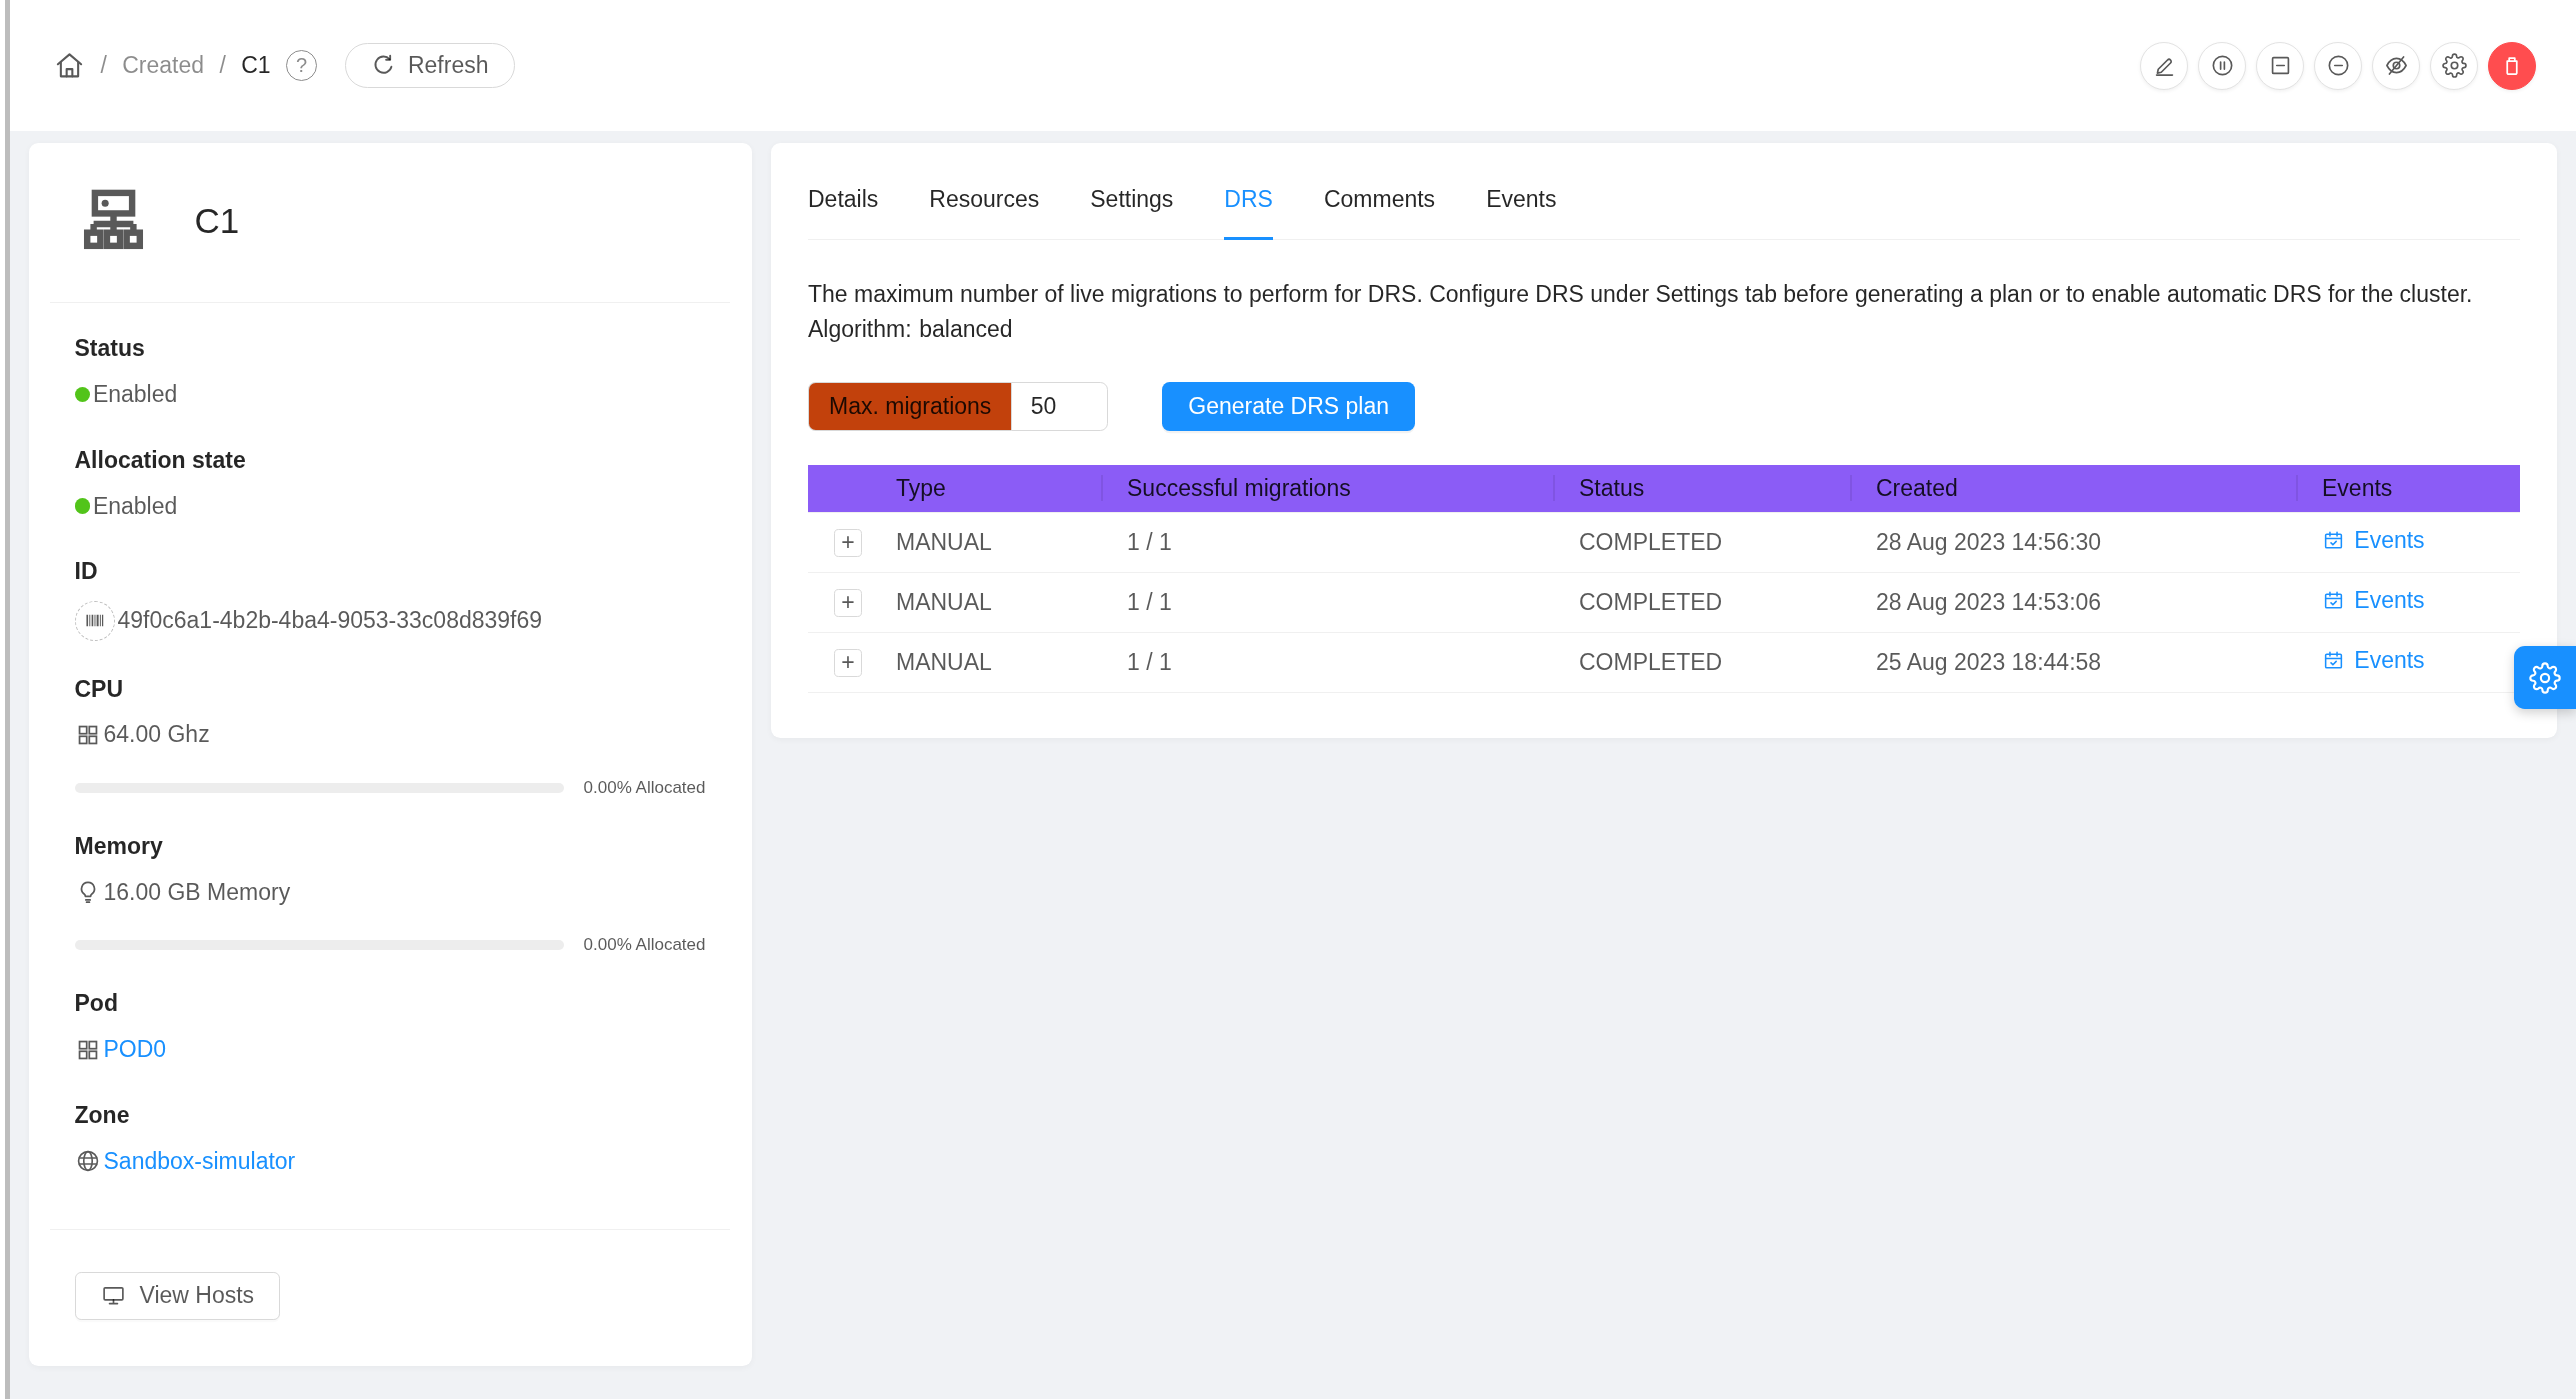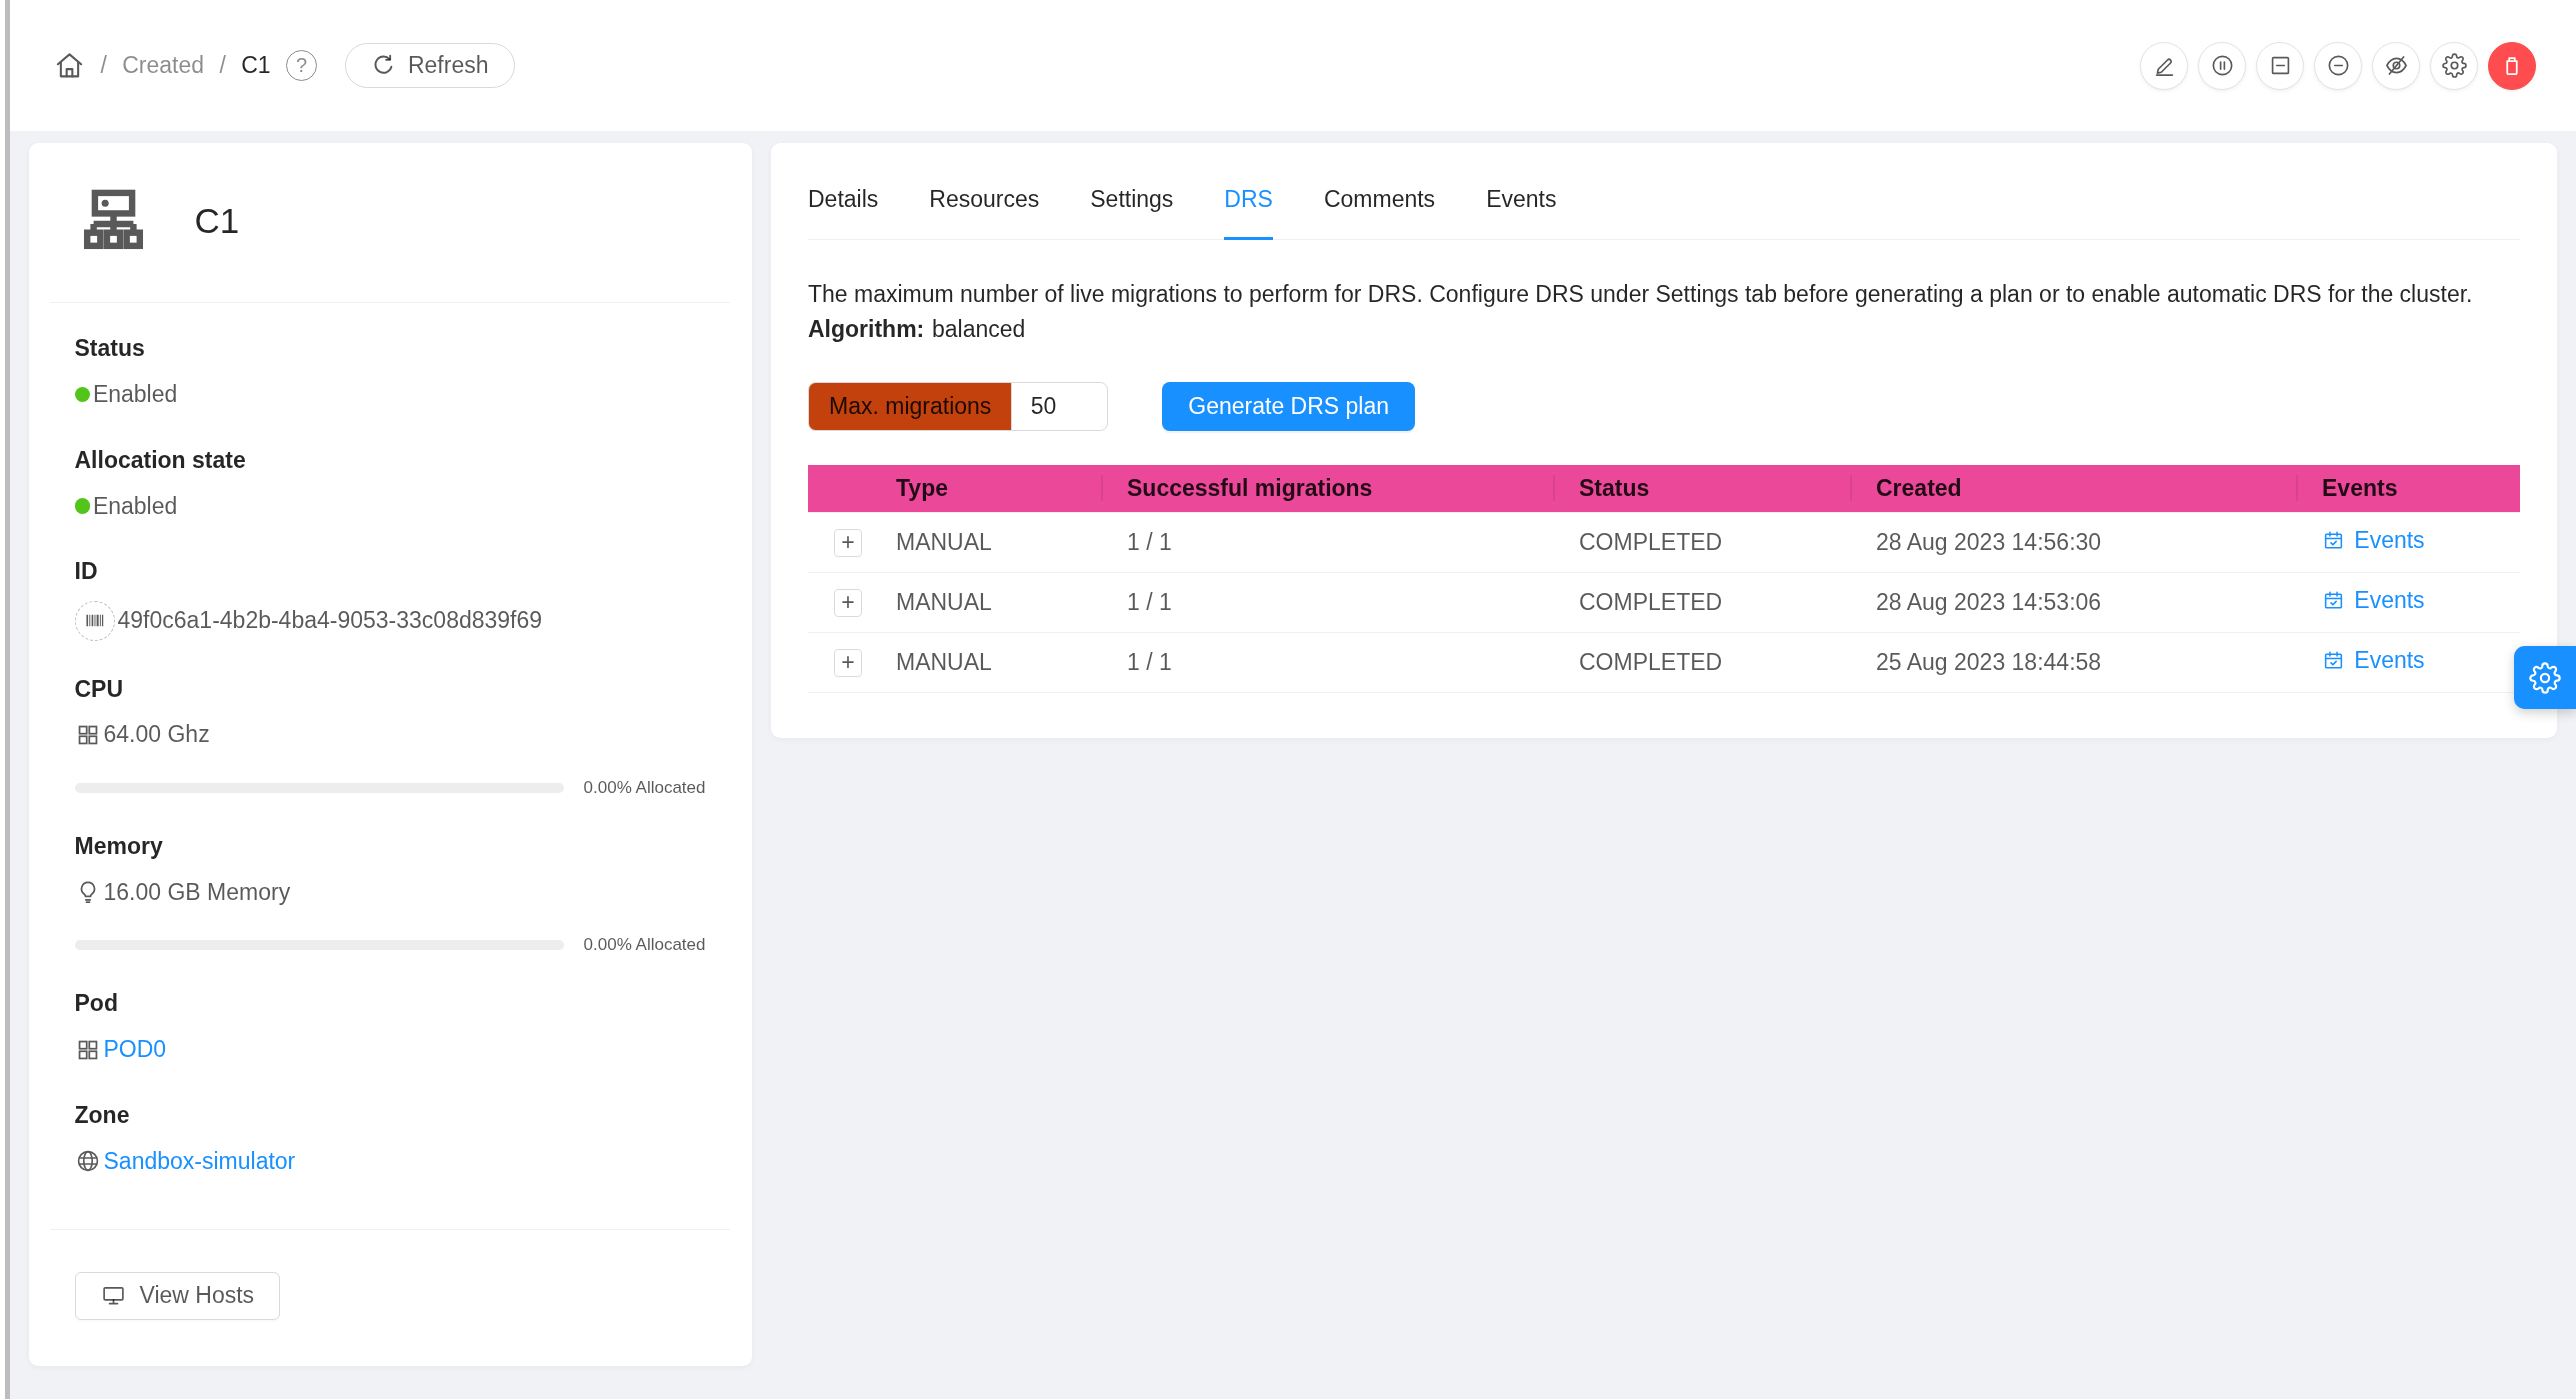--- a/index.html
+++ b/index.html
@@ -67,34 +67,34 @@
              box-shadow:0 2.3px 0 rgba(0,0,0,.02)}
 
   
   .tabs{display:flex;gap:51px;padding-top:43px;border-bottom:1.5px solid var(--hair)}
   .tab{padding-bottom:24px;color:var(--t85);cursor:pointer;border-bottom:3.1px solid transparent;margin-bottom:-1.5px}
   .tab.active{color:var(--blue);border-bottom-color:var(--blue)}
 
   
   .drs-desc{margin-top:37px;line-height:35px;color:var(--t85)}
   .algo-line{line-height:35px;color:var(--t85)}
-  .algo-label{font-weight:bold}
+  .algo-label{font-weight:normal}
   .algo-value{margin-left:7.7px;color:var(--t85)}
   .controls{margin-top:35px;display:flex;align-items:center;gap:54px}
   .input-group{display:flex;align-items:stretch}
   .addon{background:#c2410c;border:1.5px solid var(--border);border-right:none;border-radius:7.7px 0 0 7.7px;
          padding:0 20px;display:flex;align-items:center;color:var(--t85)}
   .num-input{width:97px;height:49px;border:1.5px solid var(--border);border-radius:0 7.7px 7.7px 0;
              padding:0 18.5px;font:inherit;color:var(--t85);outline:none;background:#fff}
   .btn-primary{height:49px;padding:0 26px;border:none;border-radius:7.7px;background:var(--blue);color:#fff;
                font:inherit;cursor:pointer;box-shadow:0 2.3px 0 rgba(0,0,0,.05)}
 
   
   table.drs{margin-top:34px;width:100%;border-collapse:collapse;table-layout:fixed}
-  table.drs th{background:#ec4899;height:48px;text-align:left;padding:0 26px;font-weight:700;
+  table.drs th{background:#8b5cf6;height:48px;text-align:left;padding:0 26px;font-weight:400;
                color:var(--t85);border-bottom:1.5px solid var(--hair);position:relative;overflow:hidden;white-space:nowrap}
   table.drs th.sep::before{content:'';position:absolute;left:0;top:50%;transform:translateY(-50%);
                width:1.5px;height:26px;background:rgba(0,0,0,.08)}
   table.drs td{height:60px;padding:0 26px;border-bottom:1.5px solid var(--hair);color:var(--t65);white-space:nowrap}
   td.expander-cell{padding:0 0 0 10.8px}
   .expander{width:28px;height:28px;border:1.5px solid var(--border);border-radius:4.6px;background:#fff;
             color:#595959;font-size:23px;line-height:1;display:flex;align-items:center;justify-content:center;cursor:pointer}
   .events-link{display:inline-flex;align-items:center;gap:9.3px;color:var(--blue);text-decoration:none;cursor:pointer}
 
   

